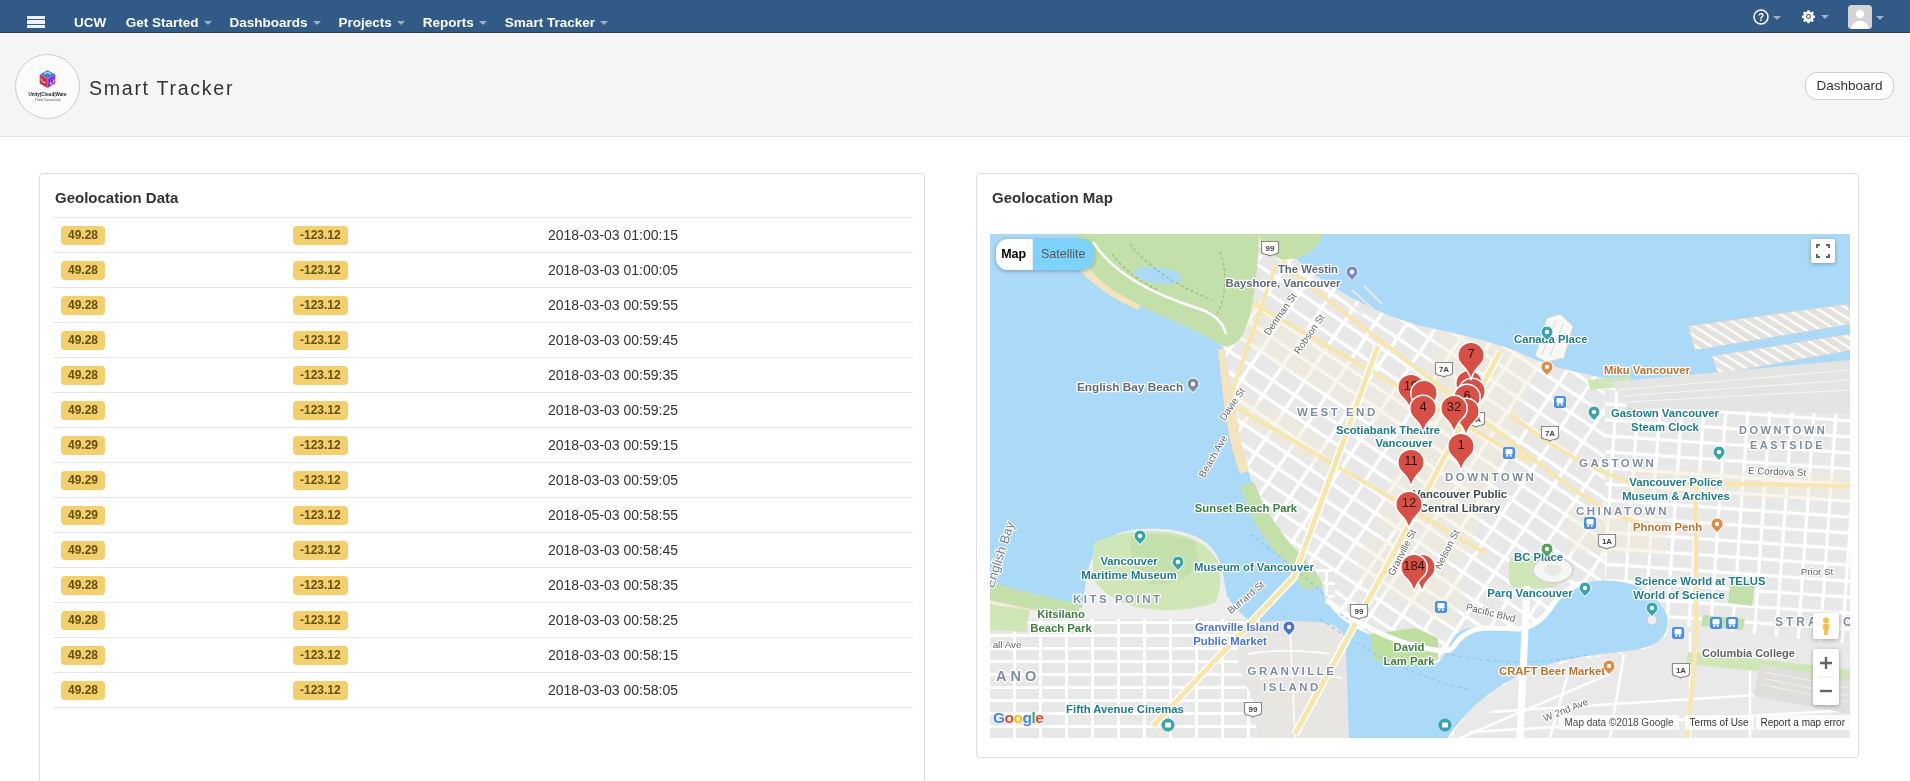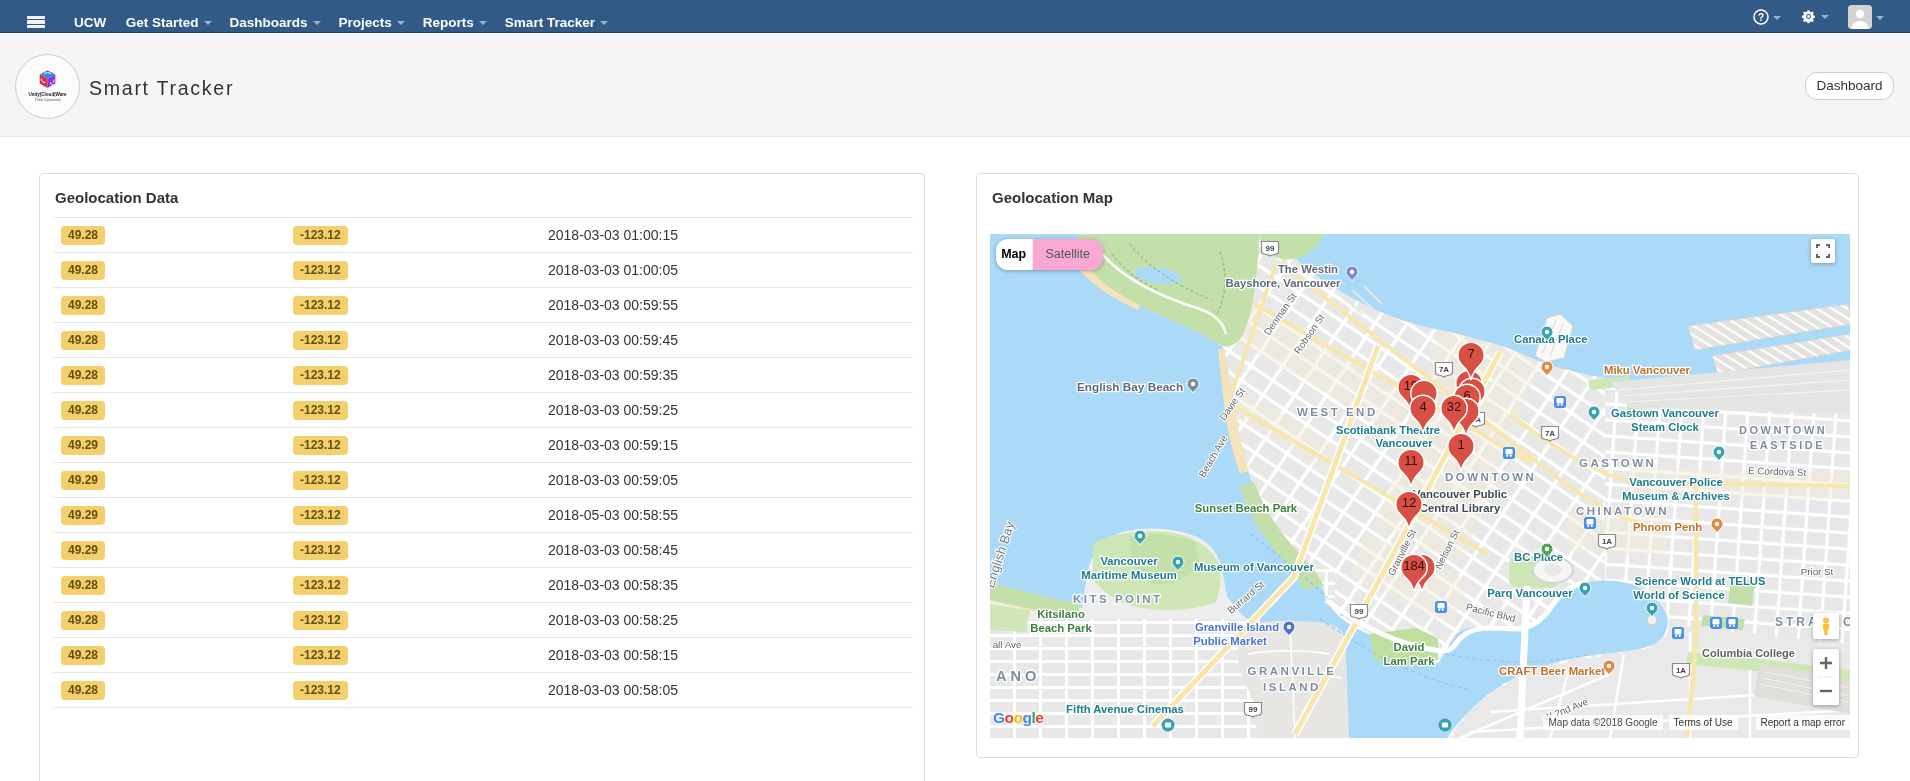--- a/index.html
+++ b/index.html
@@ -543,21 +543,21 @@
           <path d="M0,24 C-2,16 -5,13 -8.5,9.5 A13.2,13.2 0 1 1 8.5,9.5 C5,13 2,16 0,24 Z" fill="#d85045" stroke="#ffffff" stroke-width="1.5"></path>
         </g>
 <g transform="translate(424 334)">
           <path d="M0,24 C-2,16 -5,13 -8.5,9.5 A13.2,13.2 0 1 1 8.5,9.5 C5,13 2,16 0,24 Z" fill="#d85045" stroke="#ffffff" stroke-width="1.5"></path>
           <text x="0" y="1.5" font-size="13" fill="#331109" text-anchor="middle">184</text>
         </g>
 </svg>
 
   <div style="position:absolute;left:5.7px;top:4.5px;height:31.8px;display:flex;box-shadow:0 1px 4px rgba(0,0,0,0.3);border-radius:12px;overflow:hidden">
     <div style="width:36px;background:#fff;font-size:12.5px;font-weight:bold;color:#000;text-align:center;line-height:31.8px">Map</div>
-    <div style="width:71px;background:#f9a8d4;font-size:12.5px;color:#565656;text-align:center;line-height:31.8px;border-left:1px solid #ececec">Satellite</div>
+    <div style="width:62px;background:#7dd3fc;font-size:12.5px;color:#565656;text-align:center;line-height:31.8px;border-left:1px solid #ececec">Satellite</div>
   </div>
   <div style="position:absolute;left:821px;top:5px;width:24px;height:24px;background:#fff;border-radius:2px;box-shadow:0 1px 4px rgba(0,0,0,0.3)">
     <svg width="24" height="24" viewBox="0 0 24 24">
           <path d="M6,9 L6,6 L9,6 M15,6 L18,6 L18,9 M18,15 L18,18 L15,18 M9,18 L6,18 L6,15" fill="none" stroke="#666" stroke-width="2"></path>
         </svg>
   </div>
   <div style="position:absolute;left:823px;top:379px;width:26px;height:26px;background:#fff;border-radius:2px;box-shadow:0 1px 4px rgba(0,0,0,0.3)">
     <svg width="26" height="26" viewBox="0 0 26 26">
           <circle cx="13" cy="7.5" r="3" fill="#fbbf3b"></circle>
           <path d="M9.5,12 C10,10.5 16,10.5 16.5,12 L15.5,17 L14.8,17 L14.8,22 L11.2,22 L11.2,17 L10.5,17 Z" fill="#fbbf3b"></path>
@@ -569,17 +569,17 @@
           <path d="M5,28 L21,28" stroke="#e6e6e6" stroke-width="1"></path>
           <path d="M7,42 L19,42" stroke="#666" stroke-width="2.4"></path>
         </svg>
   </div>
   <div style="position:absolute;left:3px;top:475px;font-size:15.5px;font-weight:bold;letter-spacing:-0.5px;text-shadow:0 0 2px #fff,0 0 2px #fff">
     <span style="color:#4285F4">G</span><span style="color:#EA4335">o</span><span style="color:#FBBC05">o</span><span style="color:#4285F4">g</span><span style="color:#34A853">l</span><span style="color:#EA4335">e</span>
   </div>
   <div style="position:absolute;right:0;top:481px;height:15px;display:flex;font-size:10px;color:#333;line-height:16px">
     <div style="background:rgba(255,255,255,0.8);padding:0 5px;color:#4a4a4a">Map data ©2018 Google</div>
     <div style="background:rgba(255,255,255,0.8);padding:0 5px;margin-left:6px">Terms of Use</div>
-    <div style="background:rgba(255,255,255,0.8);padding:0 5px;margin-left:18px">Report a map error</div>
+    <div style="background:rgba(255,255,255,0.8);padding:0 5px;margin-left:2px">Report a map error</div>
   </div>
 
   </div>
 </div>
 
 </body></html>

